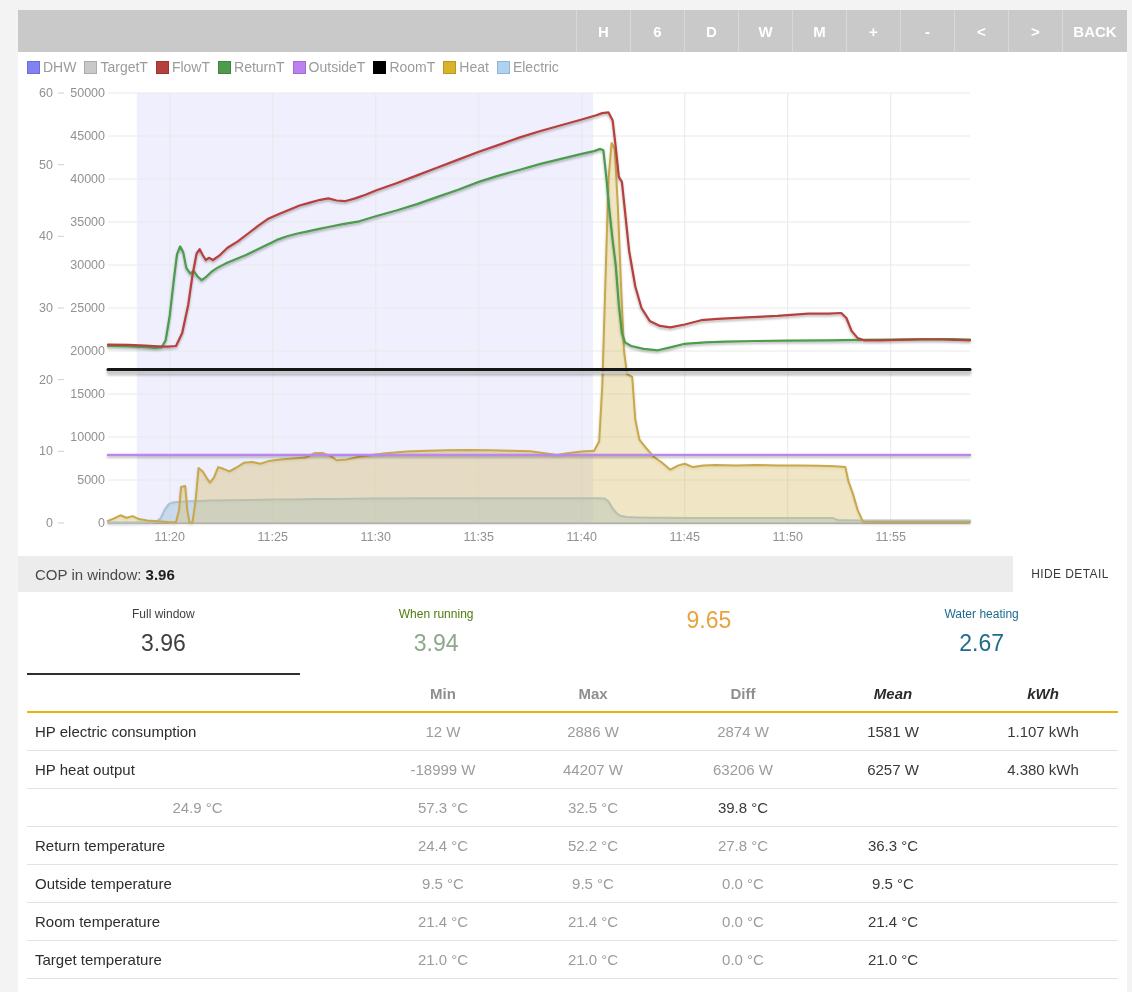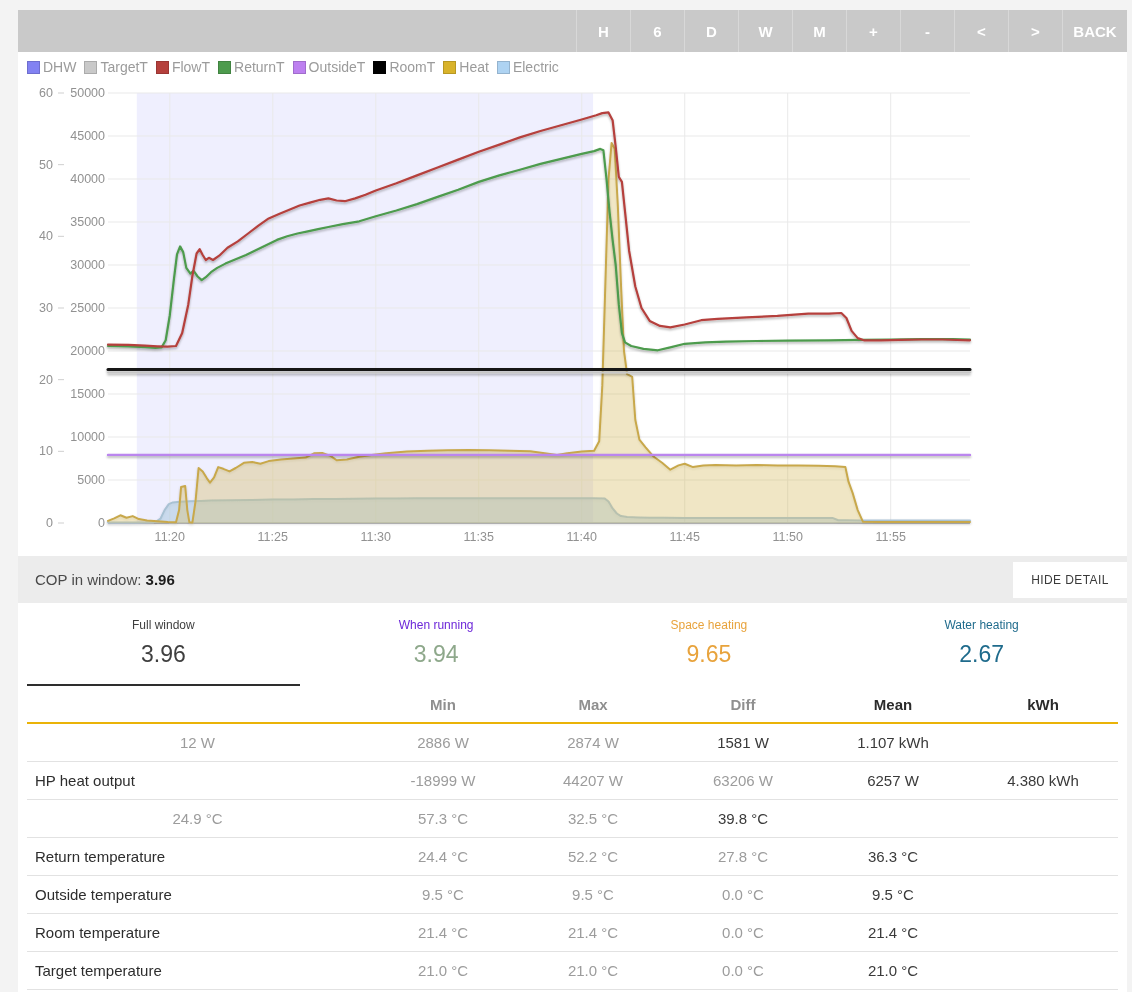--- a/index.html
+++ b/index.html
@@ -14,40 +14,40 @@
   .tbtn{width:53px;display:flex;align-items:center;justify-content:center;color:#ffffff;
         font-size:15px;font-weight:700;border-left:1px solid #d8d8d8;cursor:pointer;user-select:none;}
   .tbtn.back{width:64px;}
   
   .chartwrap{position:relative;height:504px;}
   .legend{position:absolute;left:9px;top:7px;display:flex;align-items:center;font-size:14px;color:#9b9b9b;z-index:2;}
   .litem{display:flex;align-items:center;margin-right:8px;cursor:pointer;}
   .swatch{width:13px;height:13px;display:inline-block;margin-right:3px;border:1px solid rgba(0,0,0,0.15);box-sizing:border-box;}
   .chartwrap svg{position:absolute;left:0;top:0;}
   
-  .copbar{height:47px;background:#ececec;display:flex;align-items:center;}
+  .copbar{height:36px;background:#ececec;display:flex;align-items:center;}
   .coptext{padding-left:17px;font-size:15px;color:#4a4a4a;flex:1;}
   .coptext strong{color:#1d1d1d;}
   .hidebtn{height:36px;width:114px;background:#ffffff;display:flex;align-items:center;justify-content:center;
            font-size:12px;letter-spacing:0.4px;color:#3a3a3a;cursor:pointer;}
   
   .stats{display:grid;grid-template-columns:repeat(4,1fr);padding:0 9px;margin-top:2px;}
   .stat{text-align:center;padding:13px 0 16px;cursor:pointer;}
   .stat .slabel{font-size:12px;margin-bottom:9px;}
   .stat .svalue{font-size:23px;}
   .stat.active{border-bottom:2px solid #2e2e2e;}
   
   .dtable{margin:0 9px;font-size:15px;}
   .trow{display:grid;grid-template-columns:341px repeat(5,150px);align-items:center;height:37px;
         border-bottom:1px solid #e2e2e2;}
   .trow.thead{height:36px;border-bottom:2px solid #eab308;}
   .cell{text-align:center;}
   .cell.lbl{text-align:left;padding-left:8px;color:#2d2d2d;}
   .thead .cell{font-weight:700;color:#8f8f8f;}
-  .thead .cell.dark{color:#2b2b2b;}
+  .thead .cell.dark{color:#2b2b2b;font-style:italic;}
   .cell.muted{color:#9c9c9c;}
   .cell.dark{color:#3a3a3a;}
 </style>
 </head>
 <body>
 
 <div class="card">
 
   <div class="toolbar">
     <div style="display:flex">
@@ -188,43 +188,43 @@
     </div>
     <div class="hidebtn">HIDE DETAIL</div>
   </div>
 
   <div class="stats">
       <div class="stat active">
         <div class="slabel" style="color: rgb(63, 63, 63);">Full window</div>
         <div class="svalue" style="color: rgb(63, 63, 63);">3.96</div>
       </div>
       <div class="stat">
-        <div class="slabel" style="color: #6d28d9;">When running</div>
+        <div class="slabel" style="color: #4d7c0f;">When running</div>
         <div class="svalue" style="color: rgb(142, 168, 139);">3.94</div>
       </div>
       <div class="stat">
-        <div class="slabel" style="color: rgb(232, 163, 60);">Space heating</div>
         <div class="svalue" style="color: rgb(232, 163, 60); text-align: center;">9.65</div>
       </div>
       <div class="stat">
         <div class="slabel" style="color: rgb(31, 107, 140);">Water heating</div>
         <div class="svalue" style="color: rgb(31, 107, 140);">2.67</div>
       </div>
     </div>
 
   <div class="dtable">
       <div class="trow thead">
         <div class="cell lbl"></div>
         <div class="cell">Min</div>
         <div class="cell">Max</div>
         <div class="cell">Diff</div>
         <div class="cell dark">Mean</div>
         <div class="cell dark">kWh</div>
       </div>
       <div class="trow">
+        <div class="cell lbl">HP electric consumption</div>
         <div class="cell muted">12 W</div>
         <div class="cell muted">2886 W</div>
         <div class="cell muted">2874 W</div>
         <div class="cell dark">1581 W</div>
         <div class="cell dark">1.107 kWh</div>
       </div>
       <div class="trow">
         <div class="cell lbl">HP heat output</div>
         <div class="cell muted">-18999 W</div>
         <div class="cell muted">44207 W</div>

